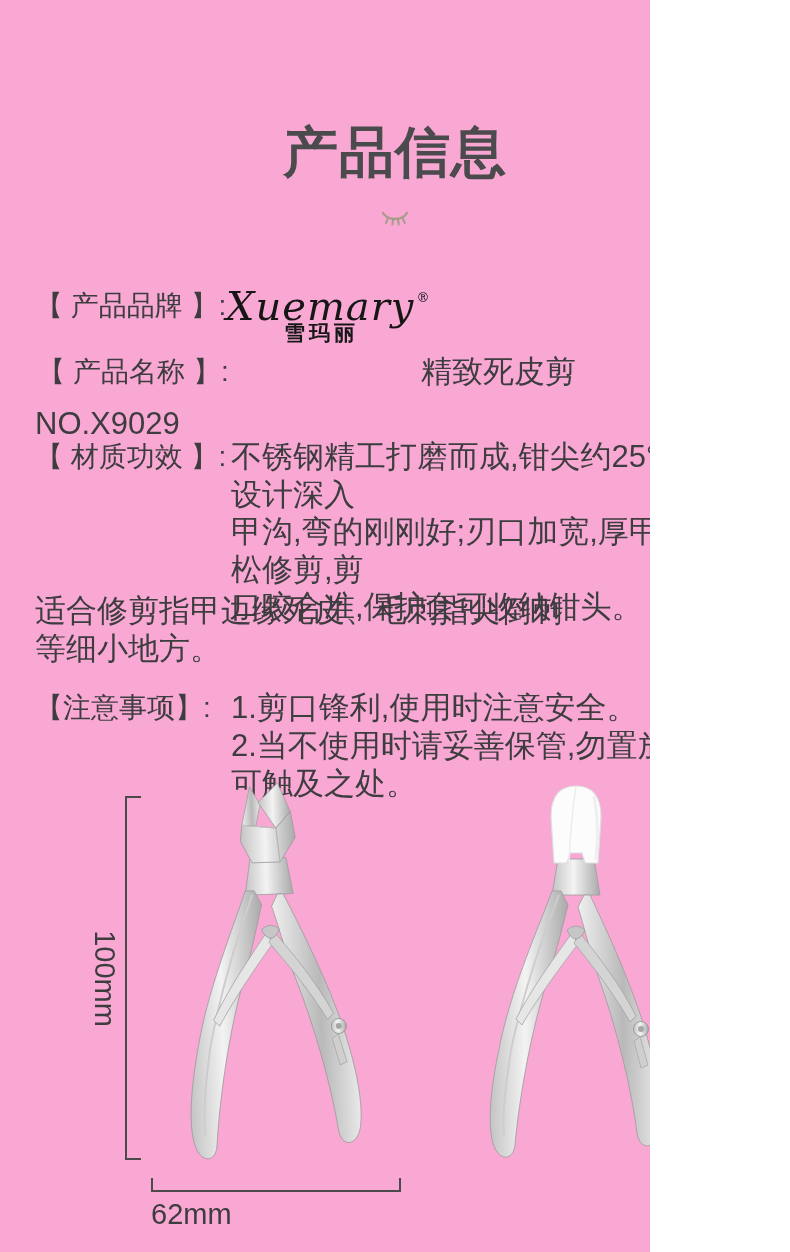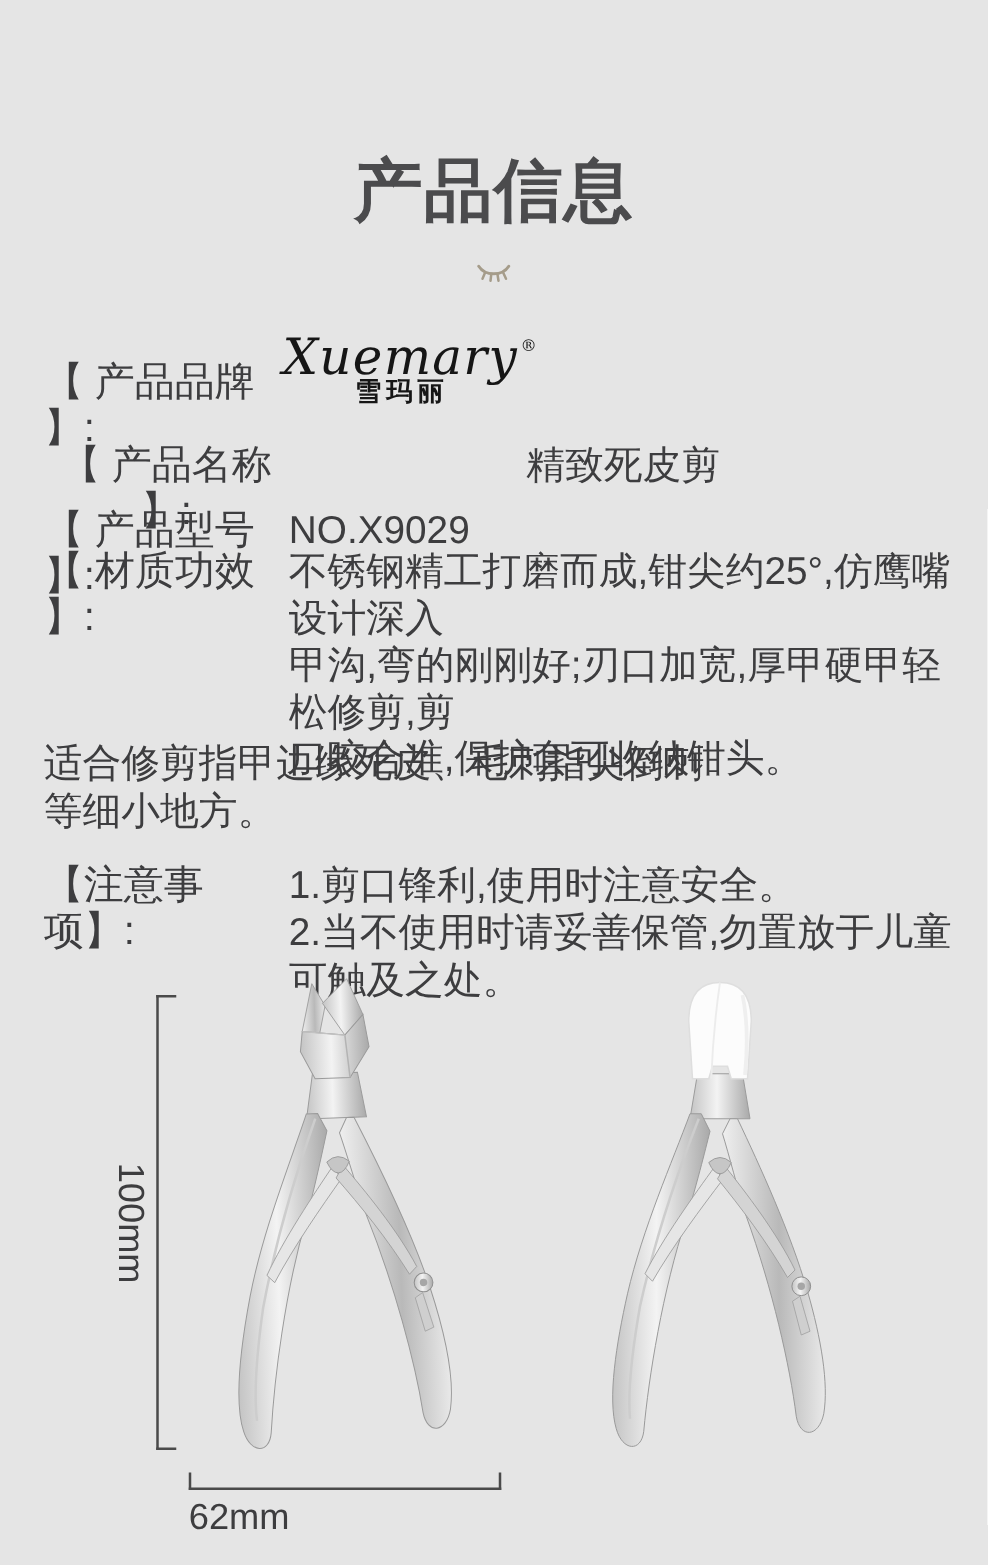--- a/index.html
+++ b/index.html
@@ -1,37 +1,37 @@
 <!DOCTYPE html>
 <html><head>
 <meta charset="utf-8">
 <style>
   * { margin:0; padding:0; box-sizing:border-box; }
   html,body { background:#ffffff; }
   body { font-family:"Liberation Sans", sans-serif; }
-  .page { position:relative; width:790px; height:1252px; background:#e5e5e5; overflow:hidden; }
+  .page { position:relative; width:650px; height:1252px; background:#f9a8d4; overflow:hidden; }
 
   .title { position:absolute; top:116px; left:0; width:790px; text-align:center;
            font-size:55px; font-weight:bold; color:#4b4b4d; letter-spacing:1px; }
 
   .lash-wrap { position:absolute; top:208px; left:0; width:790px; display:flex; justify-content:center; }
 
   .row { position:absolute; left:35px; display:flex; align-items:flex-start; }
-  .label { width:196px; flex:0 0 196px; font-size:32px; color:#3d3d3f; line-height:37px; font-weight:500; }
+  .label { width:196px; flex:0 0 196px; font-size:28px; color:#3d3d3f; line-height:37px; font-weight:500; }
   .value { font-size:31px; color:#3d3d3f; line-height:37.5px; white-space:pre-line; width:535px; }
 
   .row-brand  { top:287px; }
   .row-name   { top:353px;text-align:center; }
   .row-model  { top:405px; }
   .row-material { top:438px; }
   .row-usage  { top:592px; }
   .row-notice { top:650px;margin-top:39px; }
   .row-notice .value { line-height:38px; }
 
-  .logo { position:absolute; left:226px; top:256px; width:190px; }
+  .logo { position:absolute; left:226px; top:276px; width:190px; }
   .logo-script { font-family:"DejaVu Serif", serif; font-style:italic; font-size:40px;
                  color:#161616; line-height:44px; letter-spacing:1px; }
   .logo-reg { font-size:13px; vertical-align:18px; margin-left:2px; font-style:normal; }
   .logo-cn { display:block; margin:-9px 0 0 58px; font-size:21px; font-weight:bold;
              letter-spacing:4px; color:#161616; }
 
   .figure { position:absolute; left:0; top:770px; width:790px; height:482px; }
   .nipper { position:absolute; }
   .nipper-left  { left:160px; top:12px; width:240px; height:385px; transform:rotate(-2deg); }
   .nipper-right { left:464px; top:13px; width:240px; height:385px; }
@@ -69,21 +69,20 @@
     <span class="logo-script"><span>Xuemary</span><sup class="logo-reg">®</sup></span>
     <span class="logo-cn">雪玛丽</span>
   </div>
 
   <div class="row row-name">
     <span class="label">【 产品名称 】:</span>
     <span class="value">精致死皮剪</span>
   </div>
 
   <div class="row row-model">
-    <span class="label">【 产品型号 】:</span>
     <span class="value">NO.X9029</span>
   </div>
 
   <div class="row row-material">
     <span class="label">【 材质功效 】:</span>
     <span class="value">不锈钢精工打磨而成,钳尖约25°,仿鹰嘴设计深入
 甲沟,弯的刚刚好;刃口加宽,厚甲硬甲轻松修剪,剪
 口咬合准,保护套可收纳钳头。</span>
   </div>
 

